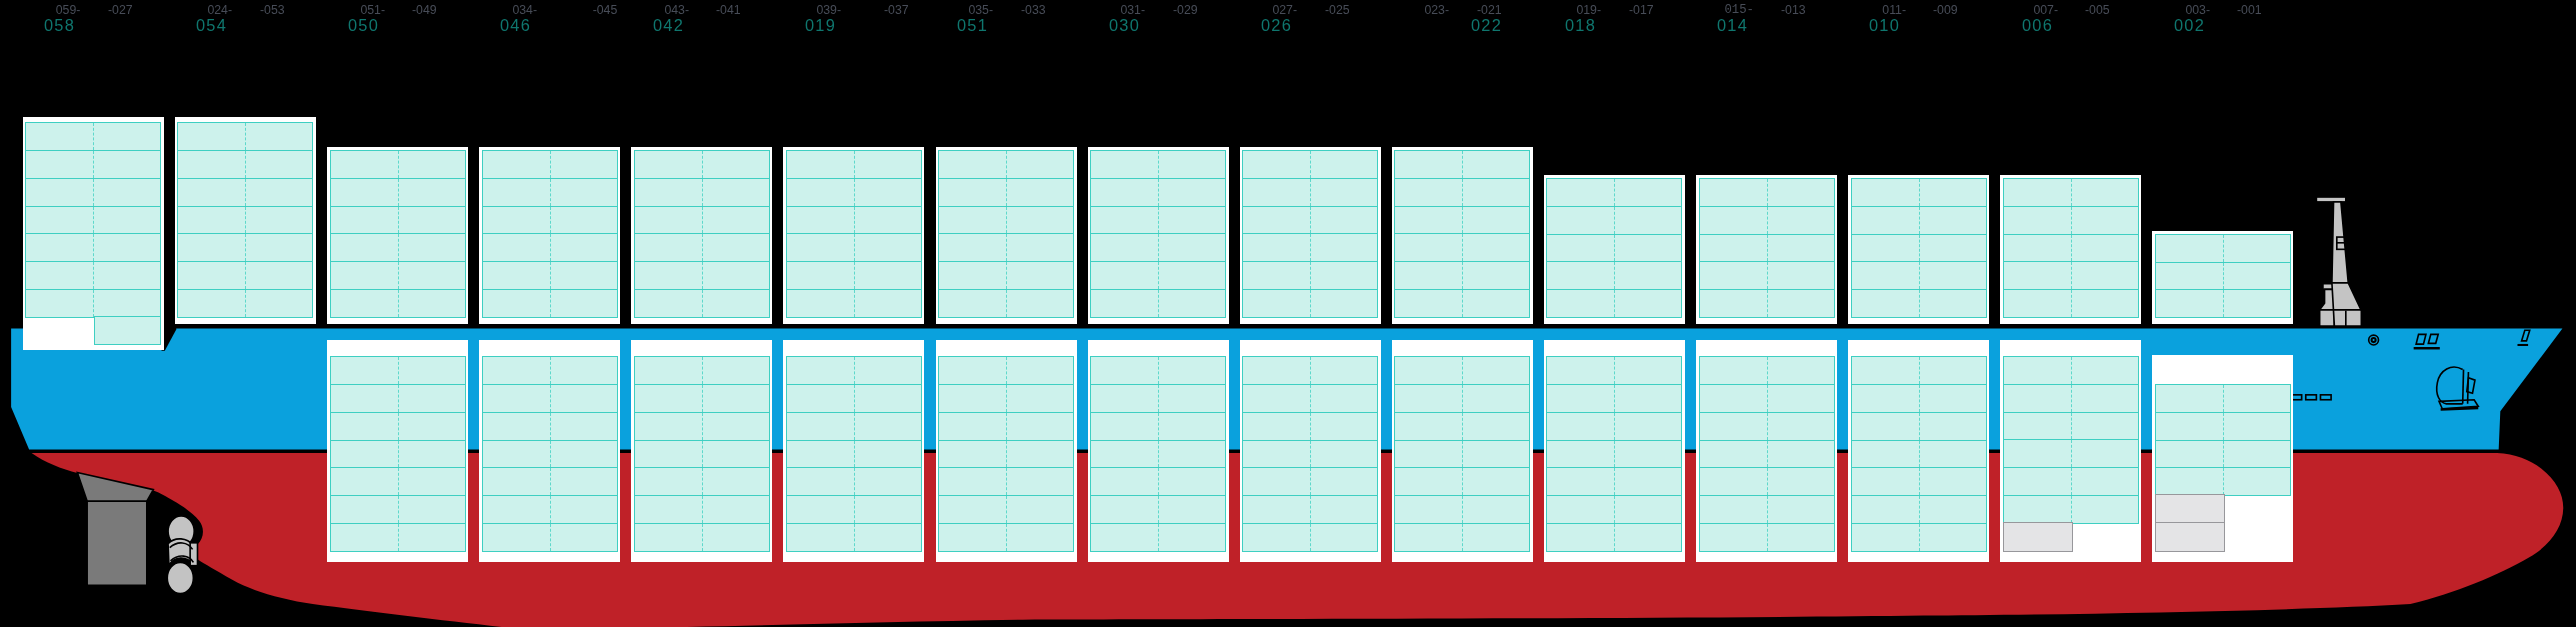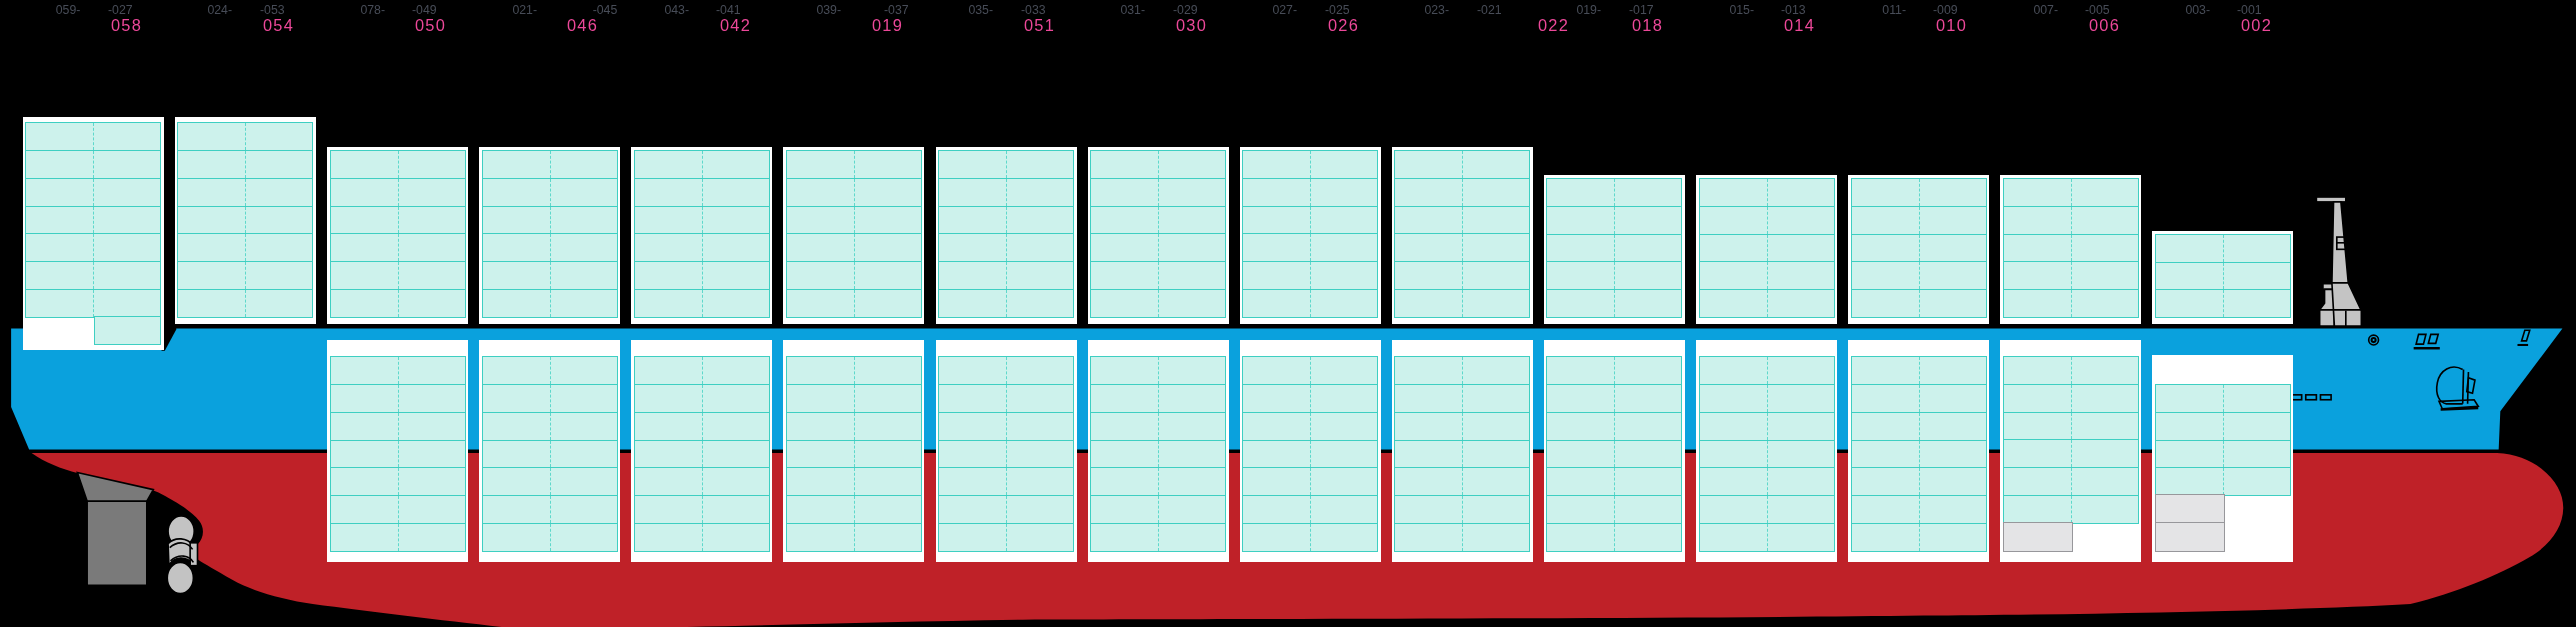--- a/index.html
+++ b/index.html
@@ -1,22 +1,22 @@
 <!DOCTYPE html>
 <html style="font-size:13px"><head>
 <meta charset="utf-8">
 <style>
   html,body{margin:0;padding:0;background:#000;}
   .stage{position:relative;width:2576px;height:627px;background:#000;overflow:hidden;
          font-family:"Liberation Sans",sans-serif;}
   .lbl-small{position:absolute;top:2.5px;font-size:12.3px;color:#474c57;white-space:nowrap;}
   .lbl-small.left{text-align:right;}
   .lbl-small.right{text-align:left;}
-  .lbl-main{position:absolute;top:16.4px;font-size:16.4px;color:#ec4899;letter-spacing:1.2px;
-            text-align:right;white-space:nowrap;}
+  .lbl-main{position:absolute;top:16.4px;font-size:16.4px;color:#0f766e;letter-spacing:1.2px;
+            text-align:left;white-space:nowrap;}
   .hull-svg{position:absolute;left:0;top:0;}
   .panel{position:absolute;background:#ffffff;}
   .grid{position:absolute;background:#cdf2ec;border:1.6px solid #3ecfc2;box-sizing:border-box;
         display:flex;flex-direction:column;}
   .row{flex:1;display:flex;min-height:0;}
   .row + .row{border-top:1.6px solid #3ecfc2;}
   .cell{flex:1;}
   .cell.r{border-left:1.6px dashed #5ed8cb;}
   .xcell{position:absolute;background:#cdf2ec;border:1.6px solid #3ecfc2;box-sizing:border-box;}
   .gcell{position:absolute;background:#e4e4e6;border:1.6px solid #97979b;box-sizing:border-box;}
@@ -98,24 +98,24 @@
     </g>
   </svg>
 
   <div id="labels-layer">
       <div class="lbl-small left" style="left: -1.6px; width: 82px;">059-</div>
       <div class="lbl-small right" style="left: 108px; width: 82px;">-027</div>
       <div class="lbl-main" style="left: 44px; width: 98px;">058</div>
       <div class="lbl-small left" style="left: 150px; width: 82px;">024-</div>
       <div class="lbl-small right" style="left: 260px; width: 82px;">-053</div>
       <div class="lbl-main" style="left: 196px; width: 98px;">054</div>
-      <div class="lbl-small left" style="left: 303px; width: 82px;">078-</div>
+      <div class="lbl-small left" style="left: 303px; width: 82px;">051-</div>
       <div class="lbl-small right" style="left: 412px; width: 82px;">-049</div>
       <div class="lbl-main" style="left: 348px; width: 98px;">050</div>
-      <div class="lbl-small left" style="left: 455px; width: 82px;">021-</div>
+      <div class="lbl-small left" style="left: 455px; width: 82px;">034-</div>
       <div class="lbl-small right" style="left: 564px; width: 82px; text-align: center;">-045</div>
       <div class="lbl-main" style="left: 500px; width: 98px;">046</div>
       <div class="lbl-small left" style="left: 607px; width: 82px;">043-</div>
       <div class="lbl-small right" style="left: 716px; width: 82px;">-041</div>
       <div class="lbl-main" style="left: 653px; width: 98px;">042</div>
       <div class="lbl-small left" style="left: 759px; width: 82px;">039-</div>
       <div class="lbl-small right" style="left: 868px; width: 82px; margin-left: 16px;">-037</div>
       <div class="lbl-main" style="left: 805px; width: 98px;">019</div>
       <div class="lbl-small left" style="left: 911px; width: 82px;">035-</div>
       <div class="lbl-small right" style="left: 1021px; width: 82px;">-033</div>
@@ -125,21 +125,21 @@
       <div class="lbl-main" style="left: 1109px; width: 98px;">030</div>
       <div class="lbl-small left" style="left: 1215px; width: 82px;">027-</div>
       <div class="lbl-small right" style="left: 1325px; width: 82px;">-025</div>
       <div class="lbl-main" style="left: 1261px; width: 98px;">026</div>
       <div class="lbl-small left" style="left: 1367px; width: 82px;">023-</div>
       <div class="lbl-small right" style="left: 1477px; width: 82px;">-021</div>
       <div class="lbl-main" style="left: 1471px; width: 98px;">022</div>
       <div class="lbl-small left" style="left: 1519px; width: 82px;">019-</div>
       <div class="lbl-small right" style="left: 1629px; width: 82px;">-017</div>
       <div class="lbl-main" style="left: 1565px; width: 98px;">018</div>
-      <div class="lbl-small left" style="left: 1672px; width: 82px;">015-</div>
+      <div class="lbl-small left" style="left: 1672px; width: 82px; font-family: Liberation Mono, monospace;">015-</div>
       <div class="lbl-small right" style="left: 1781px; width: 82px;">-013</div>
       <div class="lbl-main" style="left: 1717px; width: 98px;">014</div>
       <div class="lbl-small left" style="left: 1824px; width: 82px;">011-</div>
       <div class="lbl-small right" style="left: 1933px; width: 82px;">-009</div>
       <div class="lbl-main" style="left: 1869px; width: 98px;">010</div>
       <div class="lbl-small left" style="left: 1976px; width: 82px;">007-</div>
       <div class="lbl-small right" style="left: 2085px; width: 82px;">-005</div>
       <div class="lbl-main" style="left: 2022px; width: 98px;">006</div>
       <div class="lbl-small left" style="left: 2128px; width: 82px;">003-</div>
       <div class="lbl-small right" style="left: 2237px; width: 82px;">-001</div>

